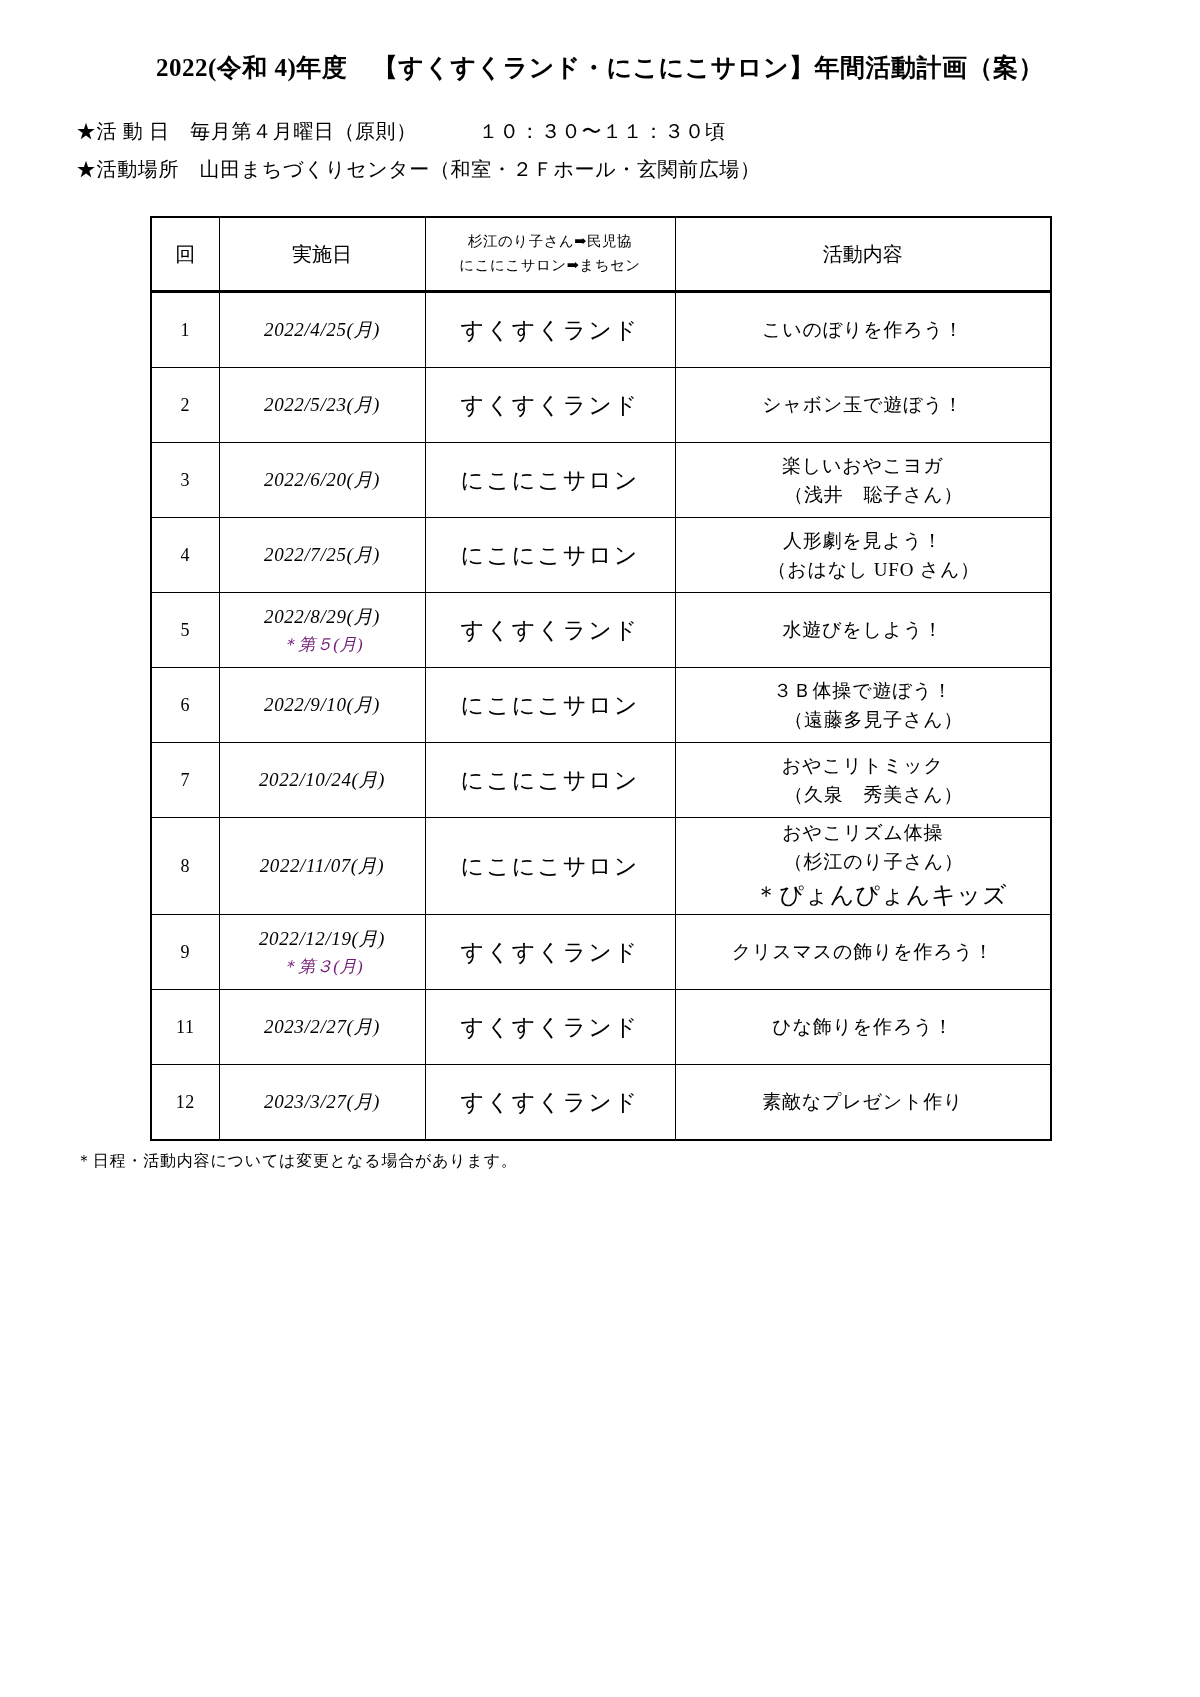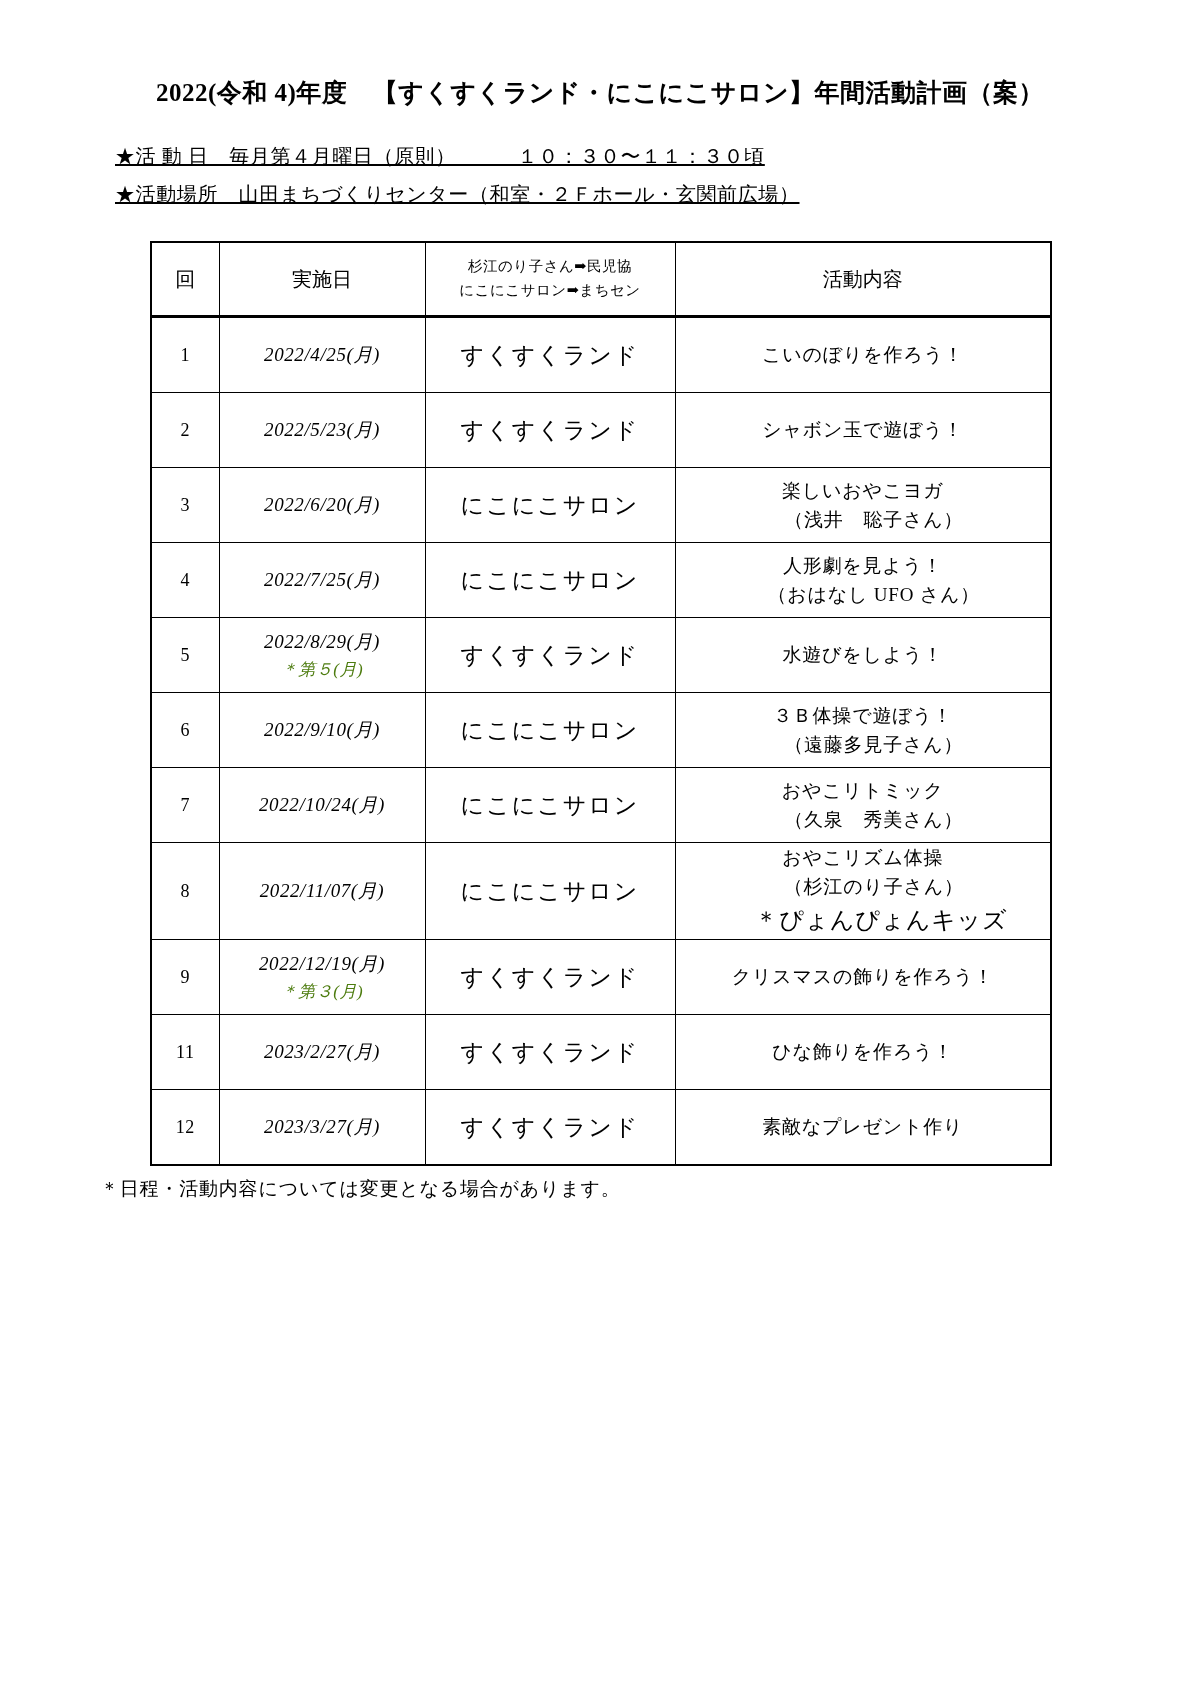--- a/index.html
+++ b/index.html
@@ -19,27 +19,26 @@
     width: 1200px;
     height: 1697px;
     box-sizing: border-box;
     padding: 0;
   }
   .doc-title {
     text-align: center;
     font-size: 25px;
     font-weight: bold;
     margin: 0;
-    padding-top: 76px;
+    padding-top: 51px;
     letter-spacing: 0.5px;
   }
   .header-lines {
     margin: 28px 12px 0 0;
-    padding-left: 115px;
-    text-decoration: underline;
+    padding-left: 76px;
   }
   .header-line {
     font-size: 20px;
     line-height: 1.9;
     letter-spacing: 0.6px;
     white-space: nowrap;
   }
   .table-wrap {
     margin: 28px auto 0 auto;
     width: 900px;
@@ -85,38 +84,38 @@
   td.date-cell { font-size: 19px; font-style: italic; }
   td.org-cell { font-size: 23px; letter-spacing: 2px; }
   td.content-cell {
     text-align: left;
     padding-left: 18px;
     font-size: 19px;
     letter-spacing: 0.8px;
     line-height: 1.55;
   }
   .note-blue {
-    color: #4d7c0f;
+    color: #701a75;
     font-size: 17px;
     display: block;
     margin-top: 3px;
     letter-spacing: 0.5px;
   }
   .sub-line {
     display: block;
     padding-left: 22px;
   }
   .sub-line2 {
     display: block;
     padding-left: 36px;
     font-size: 24px;
   }
   .footnote {
-    margin: 10px 0 0 100px;
-    font-size: 19px;
+    margin: 10px 0 0 76px;
+    font-size: 16px;
     letter-spacing: 0.8px;
   }
 </style>
 </head>
 <body>
 
 <div class="page">
 
   <h1 class="doc-title">2022(令和 4)年度　【すくすくランド・にこにこサロン】年間活動計画（案）</h1>
 

